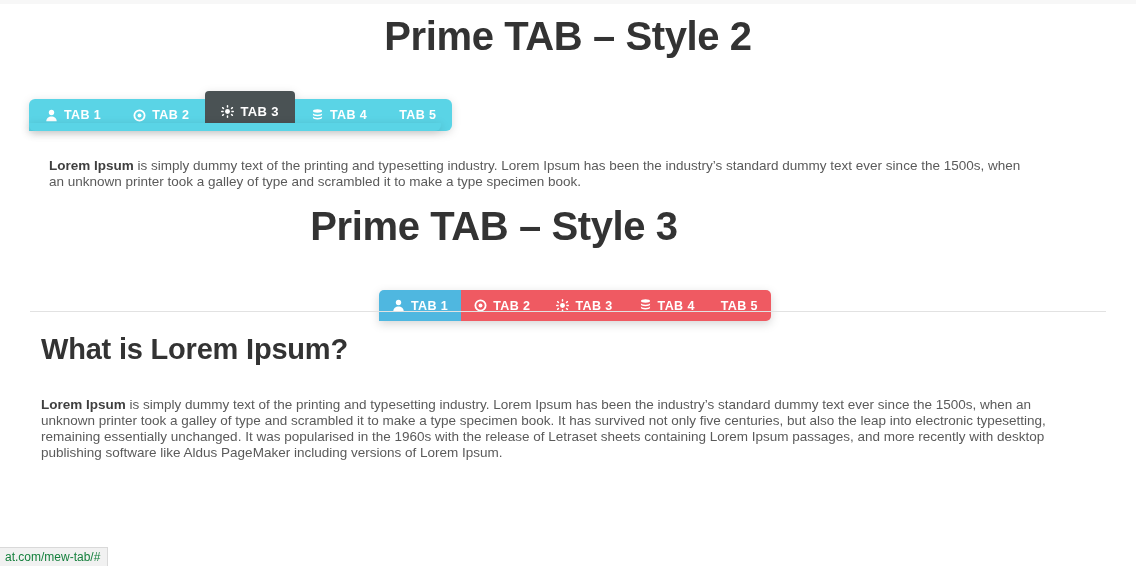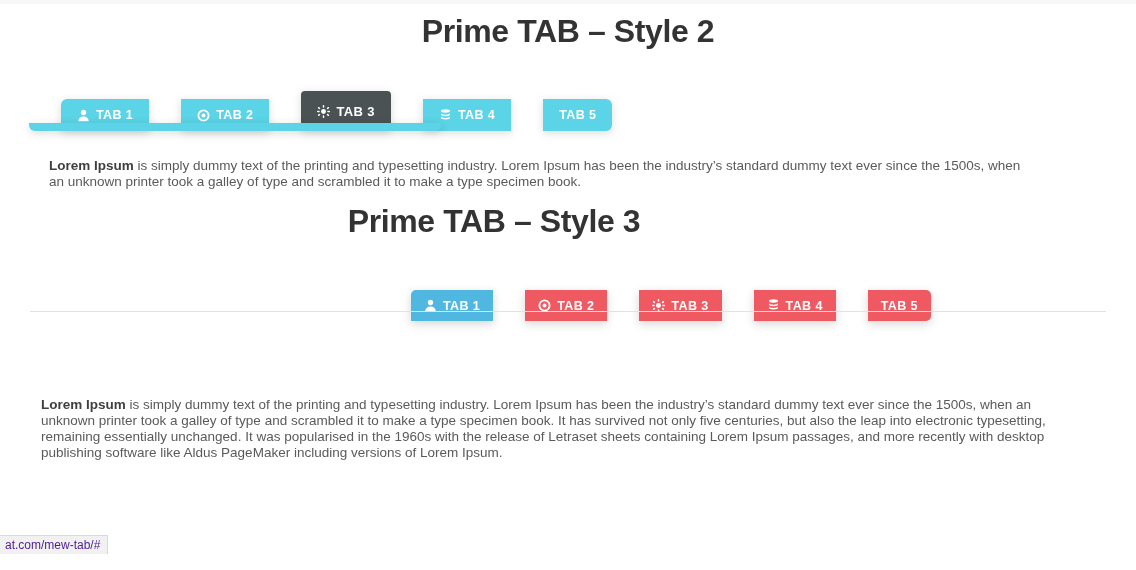--- a/index.html
+++ b/index.html
@@ -27,21 +27,21 @@
     top: 0; left: 0;
     width: 1136px; height: 4px;
     background: #f7f7f7;
   }
 
   
   .section-title {
     text-align: center;
     color: #333333;
     font-weight: bold;
-    font-size: 32px;
+    font-size: 40px;
     line-height: 1.1;
     letter-spacing: -0.4px;
     margin: 0;
     font-family: "Liberation Sans", sans-serif;
   }
 
   .h-style2  { position: absolute; top: 14px;  left: 0; width: 1136px; }
   .h-style3  { position: absolute; top: 204px; left: 0; width: 988px; }
   .h-auto    { position: absolute; top: 498px; left: 0; width: 1136px; }
 
@@ -61,21 +61,20 @@
     height: 32px;
     padding: 0 14px;
     color: #ffffff;
     font-size: 12.5px;
     font-weight: bold;
     letter-spacing: 0.4px;
     white-space: nowrap;
     cursor: pointer;
     user-select: none;
     font-family: "Liberation Sans", sans-serif;
-    margin-left: 32px;
   }
 
   .tab .ico {
     display: inline-flex;
     align-items: center;
     justify-content: center;
     width: 13px;
     height: 13px;
     flex: 0 0 auto;
   }
@@ -170,29 +169,29 @@
     font-weight: bold;
     letter-spacing: -0.2px;
     font-family: "Liberation Sans", sans-serif;
   }
   #para-content { top: 383px; left: 41px; width: 1045px; }
 
   
   #status-bar {
     position: absolute;
     left: 0;
-    bottom: 16px;
+    bottom: 4px;
     height: 19px;
     padding: 0 7px 0 5px;
     display: flex;
     align-items: center;
     background: #f1f1f1;
     border-top: 1px solid #d9d9d9;
     border-right: 1px solid #d9d9d9;
-    color: #4c1d95;
+    color: #15803d;
     font-size: 12px;
     font-family: "Liberation Sans", sans-serif;
     white-space: nowrap;
   }
 </style>
 </head>
 <body>
 
 <div class="page">
 
@@ -300,20 +299,21 @@
         </span>
         <span>TAB 4</span>
       </div>
       <div class="tab noicon">
         <span>TAB 5</span>
       </div>
     </div>
 
   <div id="divider"></div>
 
+  <h2 id="content-heading">What is Lorem Ipsum?</h2>
 
   <p class="para" id="para-content"><b>Lorem Ipsum</b><span> is simply dummy text of the printing and typesetting industry. Lorem Ipsum has been the industry’s standard dummy text ever since the 1500s, when an unknown printer took a galley of type and scrambled it to make a type specimen book. It has survived not only five centuries, but also the leap into electronic typesetting, remaining essentially unchanged. It was popularised in the 1960s with the release of Letraset sheets containing Lorem Ipsum passages, and more recently with desktop publishing software like Aldus PageMaker including versions of Lorem Ipsum.</span></p>
 
 
   <div id="status-bar">
     <span>at.com/mew-tab/#</span>
   </div>
 
 </div>
 

